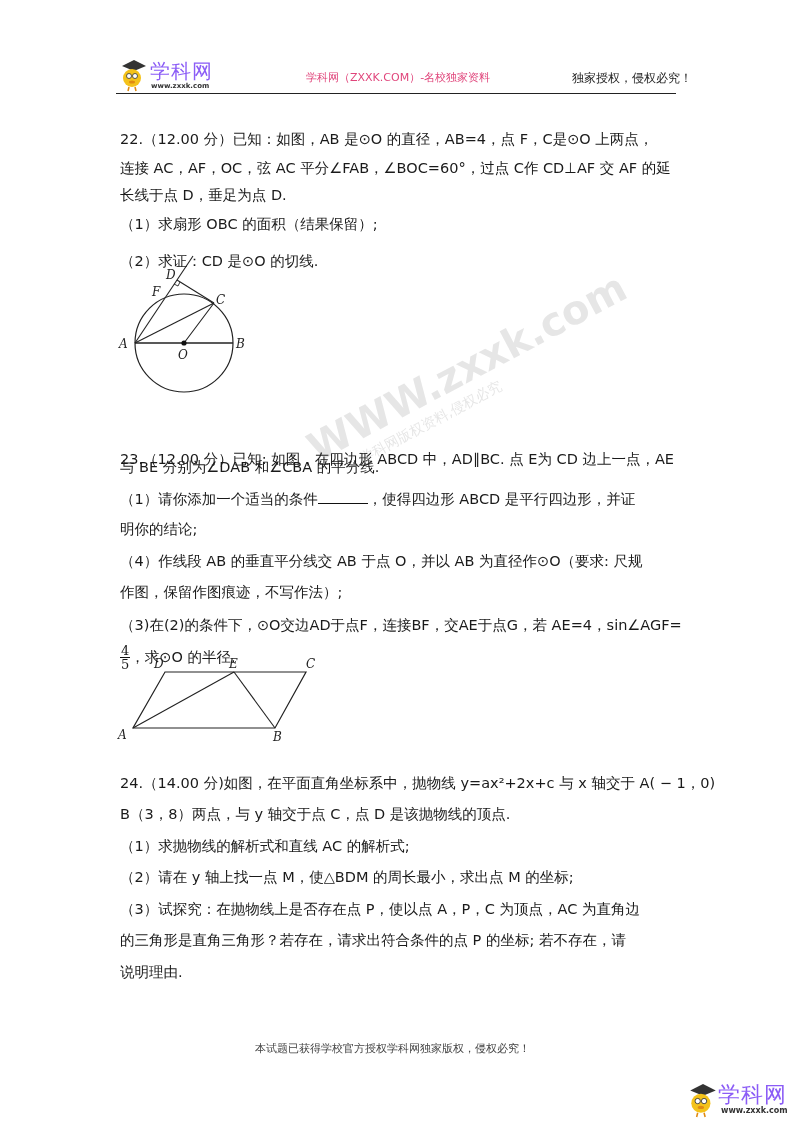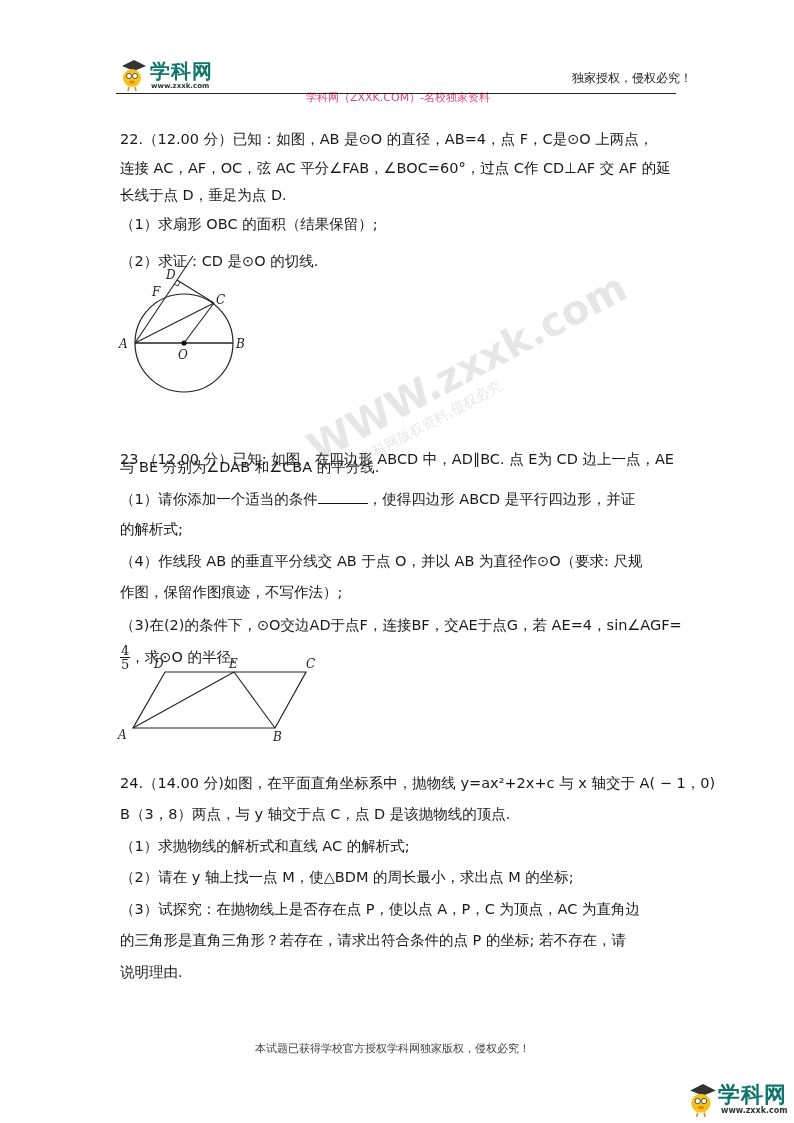--- a/index.html
+++ b/index.html
@@ -1,22 +1,22 @@
 <!DOCTYPE html>
 <html><head>
 <meta charset="utf-8">
 <style>
   html, body { margin: 0; padding: 0; background: #ffffff; }
   body { width: 794px; height: 1123px; position: relative; overflow: hidden;
          font-family: "DejaVu Sans", "Liberation Sans", sans-serif; color: #1a1a1a; }
   .abs { position: absolute; }
   .header-logo { left: 118px; top: 58px; width: 110px; height: 34px; }
-  .logo-text { position: absolute; left: 32px; top: 0px; font-size: 20px; font-weight: bold; color: #0f766e; letter-spacing: 1px; }
+  .logo-text { position: absolute; left: 32px; top: 0px; font-size: 20px; font-weight: normal; color: #8b5cf6; letter-spacing: 1px; }
   .logo-url { position: absolute; left: 33px; top: 24px; font-size: 7px; color: #333; font-weight: bold; }
-  .header-center { left: 306px; top: 70px; font-size: 11px; color: #e0457b; white-space: nowrap; margin-top: 20px; }
+  .header-center { left: 306px; top: 70px; font-size: 11px; color: #e0457b; white-space: nowrap; }
   .header-right { left: 572px; top: 70px; font-size: 12px; color: #222; white-space: nowrap; }
   .header-rule { left: 116px; top: 93px; width: 560px; height: 1px; background: #222; }
   .line { position: absolute; left: 120px; font-size: 14.5px; white-space: nowrap; line-height: 18px; color: #1a1a1a; margin-top: 26px; }
   .blank { display: inline-block; width: 50px; border-bottom: 1px solid #111; height: 14px; vertical-align: baseline; }
   .frac { display: inline-block; vertical-align: middle; text-align: center; font-family: "DejaVu Serif", serif; font-size: 13px; line-height: 13px; }
   .frac .num { display: block; border-bottom: 1px solid #111; padding: 0 1px; }
   .frac .den { display: block; }
   .watermark { left: 300px; top: 430px; transform: rotate(-28deg); transform-origin: left top; opacity: 0.18; pointer-events: none; white-space: nowrap; }
   .wm-main { font-size: 40px; font-weight: bold; color: #777; font-family: "DejaVu Sans", sans-serif; }
   .wm-sub { font-size: 14px; color: #777; margin-left: 40px; }
@@ -80,21 +80,21 @@
   <div class="wm-main">WWW.zxxk.com</div>
   <div class="wm-sub">学科网版权资料,侵权必究</div>
 </div>
 
 <div>
   <div class="line" style="top:424px">23.（12.00 分）已知: 如图，在四边形 ABCD 中，AD∥BC. 点 E为 CD 边上一点，AE</div>
   <div class="line" style="top:432px">与 BE 分别为∠DAB 和∠CBA 的平分线.</div>
   <div class="line" style="top:463px">
     <span>（1）请你添加一个适当的条件</span><span class="blank"></span><span>，使得四边形 ABCD 是平行四边形，并证</span>
   </div>
-  <div class="line" style="top:494px">的解析式;</div>
+  <div class="line" style="top:494px">明你的结论;</div>
   <div class="line" style="top:526px">（4）作线段 AB 的垂直平分线交 AB 于点 O，并以 AB 为直径作⊙O（要求: 尺规</div>
   <div class="line" style="top:557px">作图，保留作图痕迹，不写作法）;</div>
   <div class="line" style="top:590px">（3)在(2)的条件下，⊙O交边AD于点F，连接BF，交AE于点G，若 AE=4，sin∠AGF=</div>
   <div class="line" style="top:618px">
     <span class="frac"><span class="num">4</span><span class="den">5</span></span><span>，求⊙O 的半径.</span>
   </div>
 
   <svg class="abs" style="left:110px; top:652px;" width="220" height="90" viewBox="110 652 220 90">
     <polygon points="133,728 275,728 306,672 165,672" fill="none" stroke="#222" stroke-width="1.2"></polygon>
     <line x1="133" y1="728" x2="234" y2="672" stroke="#222" stroke-width="1.1"></line>

